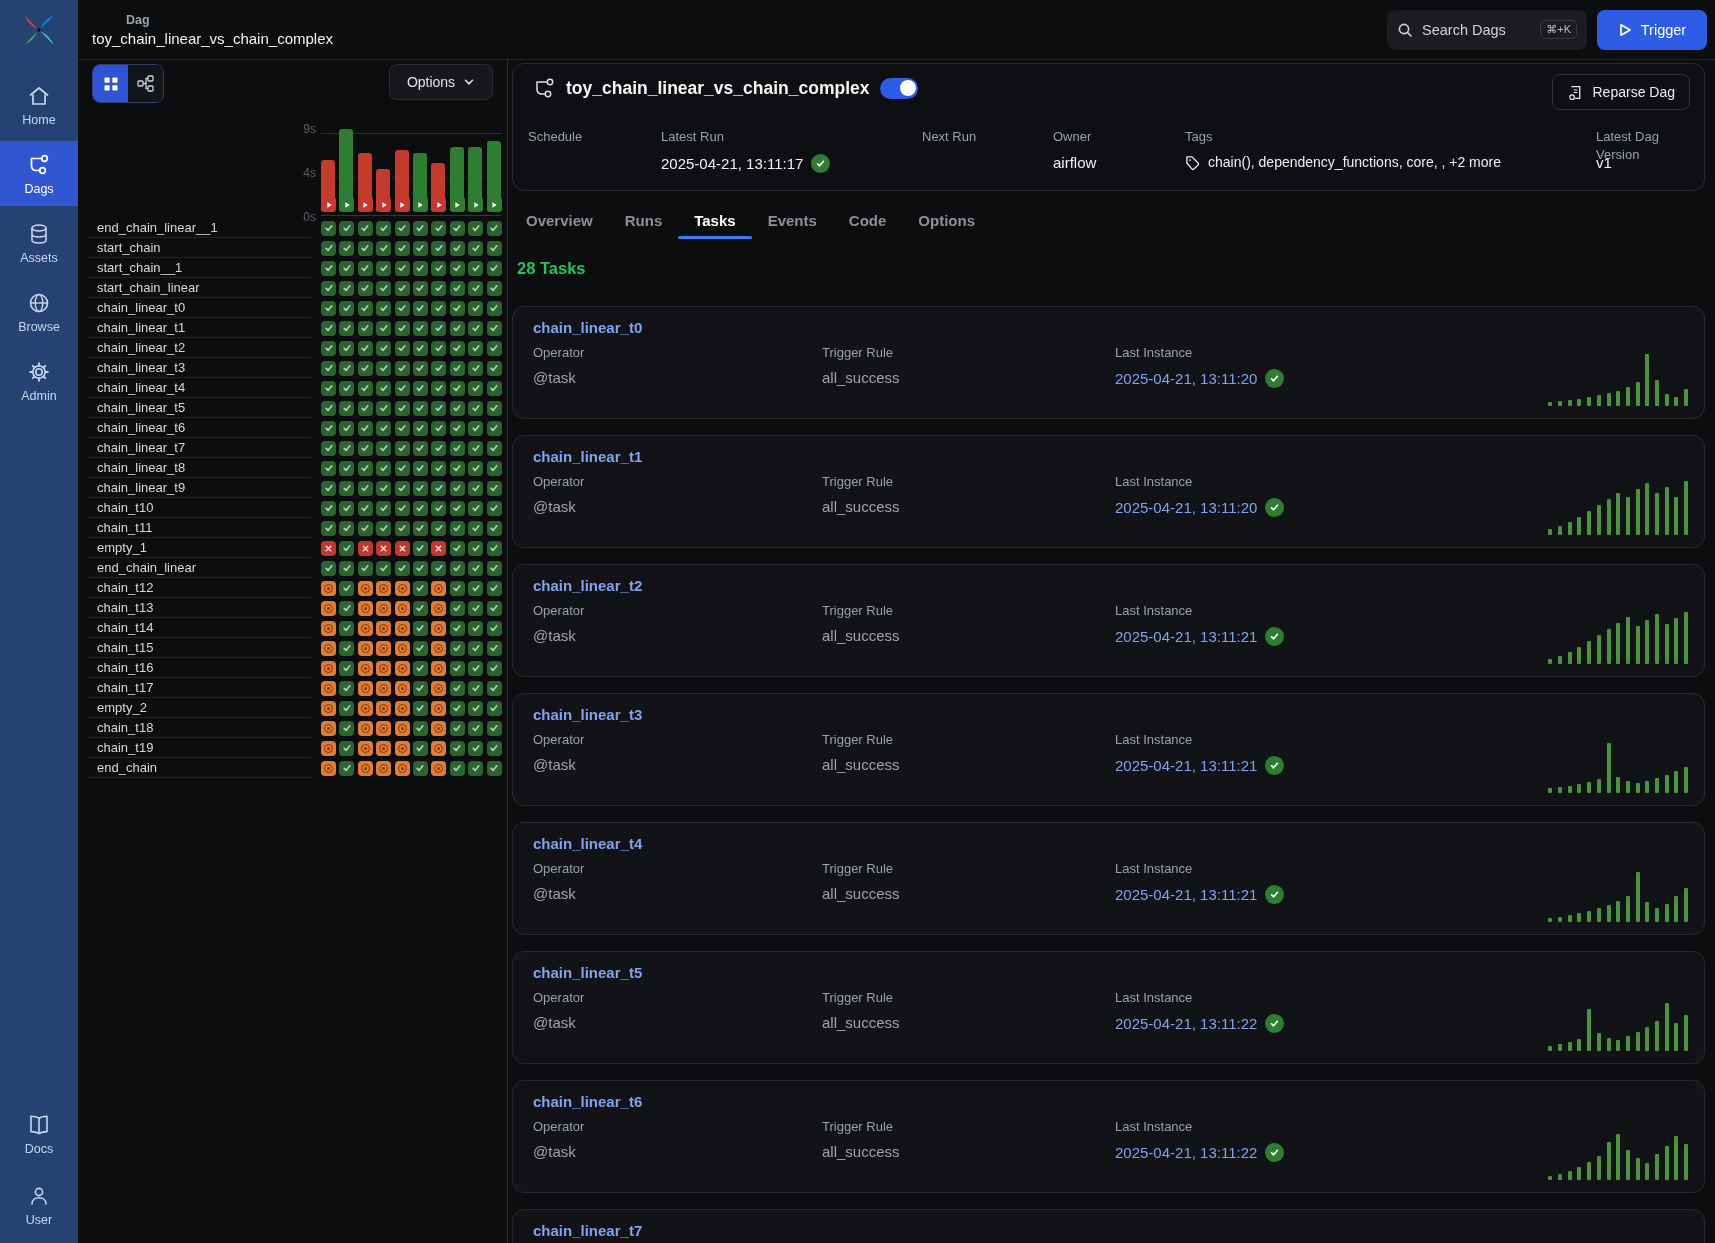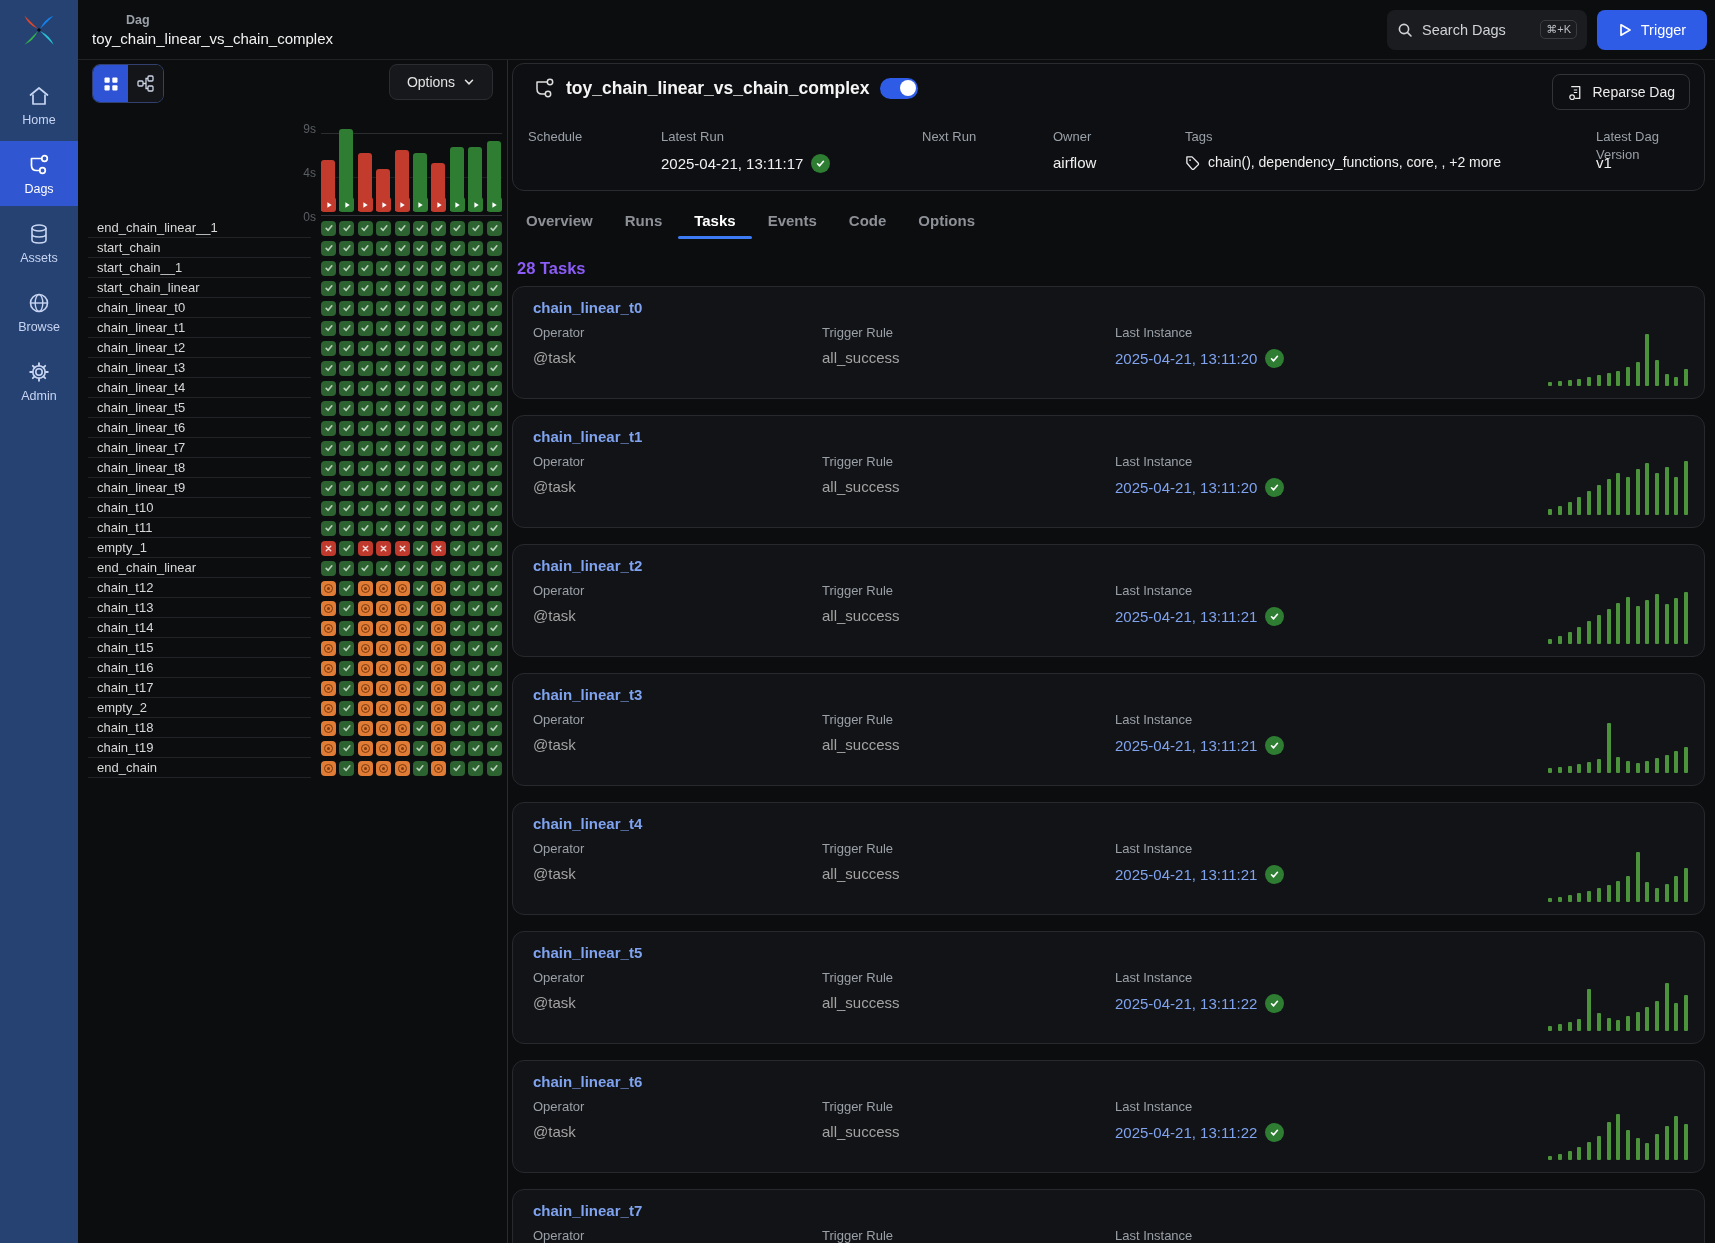--- a/index.html
+++ b/index.html
@@ -92,21 +92,21 @@
            align-items:center; justify-content:center; flex:none; }
 
   
   .tabs { margin:10px 0 0 2px; display:flex; }
   .tab { position:relative; height:38px; padding:0 16px; display:flex; align-items:center;
          font-size:15px; font-weight:600; color:#8d9096; cursor:pointer; }
   .tab.active { color:#fff; }
   .tab.active::after { content:""; position:absolute; left:0; right:0; bottom:0; height:3px;
                        border-radius:2px; background:#3d7bf5; }
 
-  .tasks-heading { margin:20px 0 8px 9px; font-size:16.5px; font-weight:bold; color:#8b5cf6; }
+  .tasks-heading { margin:20px 0 28px 9px; font-size:16.5px; font-weight:bold; color:#22c55e; }
 
   
   .cards { display:flex; flex-direction:column; gap:16px; margin:0 10px 0 4px; }
   .task-card { position:relative; height:113px; border:1px solid #28292d; border-radius:12px; background:#121316; }
   .task-card .card-title { position:absolute; left:20px; top:12px; font-size:15px; font-weight:bold;
                            color:#7fa3ef; cursor:pointer; }
   .task-card .lbl { position:absolute; top:38px; font-size:13px; color:#9aa0a8; }
   .task-card .val { position:absolute; top:62px; font-size:15px; color:#a3a3a3; display:flex; align-items:center; gap:8px; }
   .task-card .val.link { color:#7fa3ef; cursor:pointer; }
   .spark { position:absolute; right:16px; bottom:12px; height:56px; display:flex; align-items:flex-end; gap:5.7px; }
@@ -161,20 +161,35 @@
           <circle cx="12" cy="12" r="3.2" fill="none" stroke="currentColor" stroke-width="1.6"></circle>
           <g stroke="currentColor" stroke-width="1.9" stroke-linecap="round">
             <path d="M12 3.2 v2.5 M12 18.3 v2.5 M3.2 12 h2.5 M18.3 12 h2.5 M5.8 5.8 l1.8 1.8 M16.4 16.4 l1.8 1.8 M18.2 5.8 l-1.8 1.8 M7.6 16.4 l-1.8 1.8"></path>
           </g>
           <circle cx="12" cy="12" r="6.2" fill="none" stroke="currentColor" stroke-width="1.6"></circle>
         </svg>
         <span>Admin</span>
       </div>
     </nav>
   <div class="side-spacer"></div>
+  <nav class="side-bottom" id="side-bottom">
+      <div class="nav-item">
+        <svg viewBox="0 0 24 24" width="24" height="24">
+          <path d="M12 5.2 C10 3.8 7.5 3.2 4 3.2 V18.6 c3.5 0 6 .6 8 2 2-1.4 4.5-2 8-2 V3.2 c-3.5 0-6 .6-8 2 Z M12 5.2 V20" fill="none" stroke="currentColor" stroke-width="1.6" stroke-linejoin="round"></path>
+        </svg>
+        <span>Docs</span>
+      </div>
+      <div class="nav-item">
+        <svg viewBox="0 0 24 24" width="24" height="24">
+          <circle cx="12" cy="8" r="3.6" fill="none" stroke="currentColor" stroke-width="1.6"></circle>
+          <path d="M5 20 c0-4 3-6.2 7-6.2 s7 2.2 7 6.2" fill="none" stroke="currentColor" stroke-width="1.6" stroke-linecap="round"></path>
+        </svg>
+        <span>User</span>
+      </div>
+    </nav>
 </aside>
 
 <header class="topbar">
   <div class="crumb">
     <div class="kicker">Dag</div>
     <div class="title">toy_chain_linear_vs_chain_complex</div>
   </div>
   <div class="topbar-right">
     <div class="searchbox">
       <svg width="16" height="16" viewBox="0 0 16 16">

